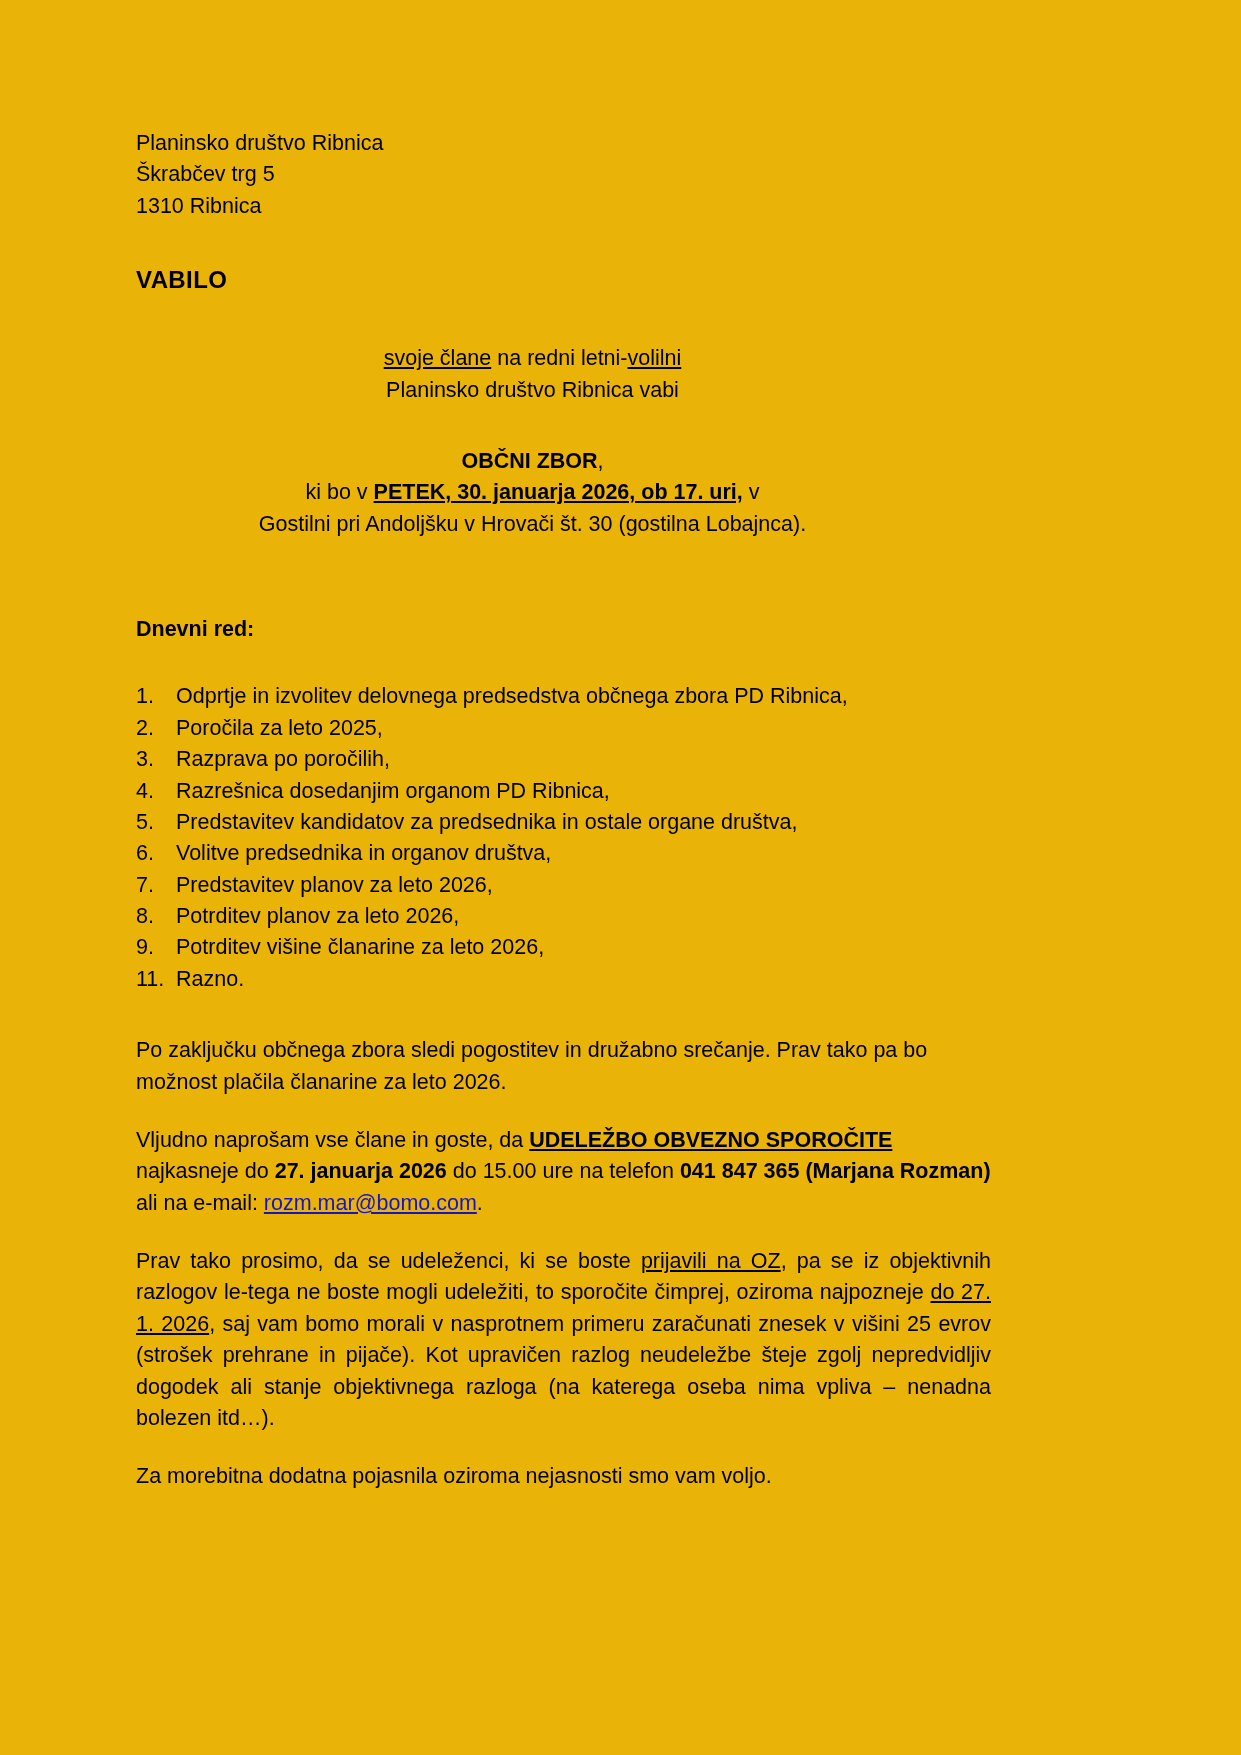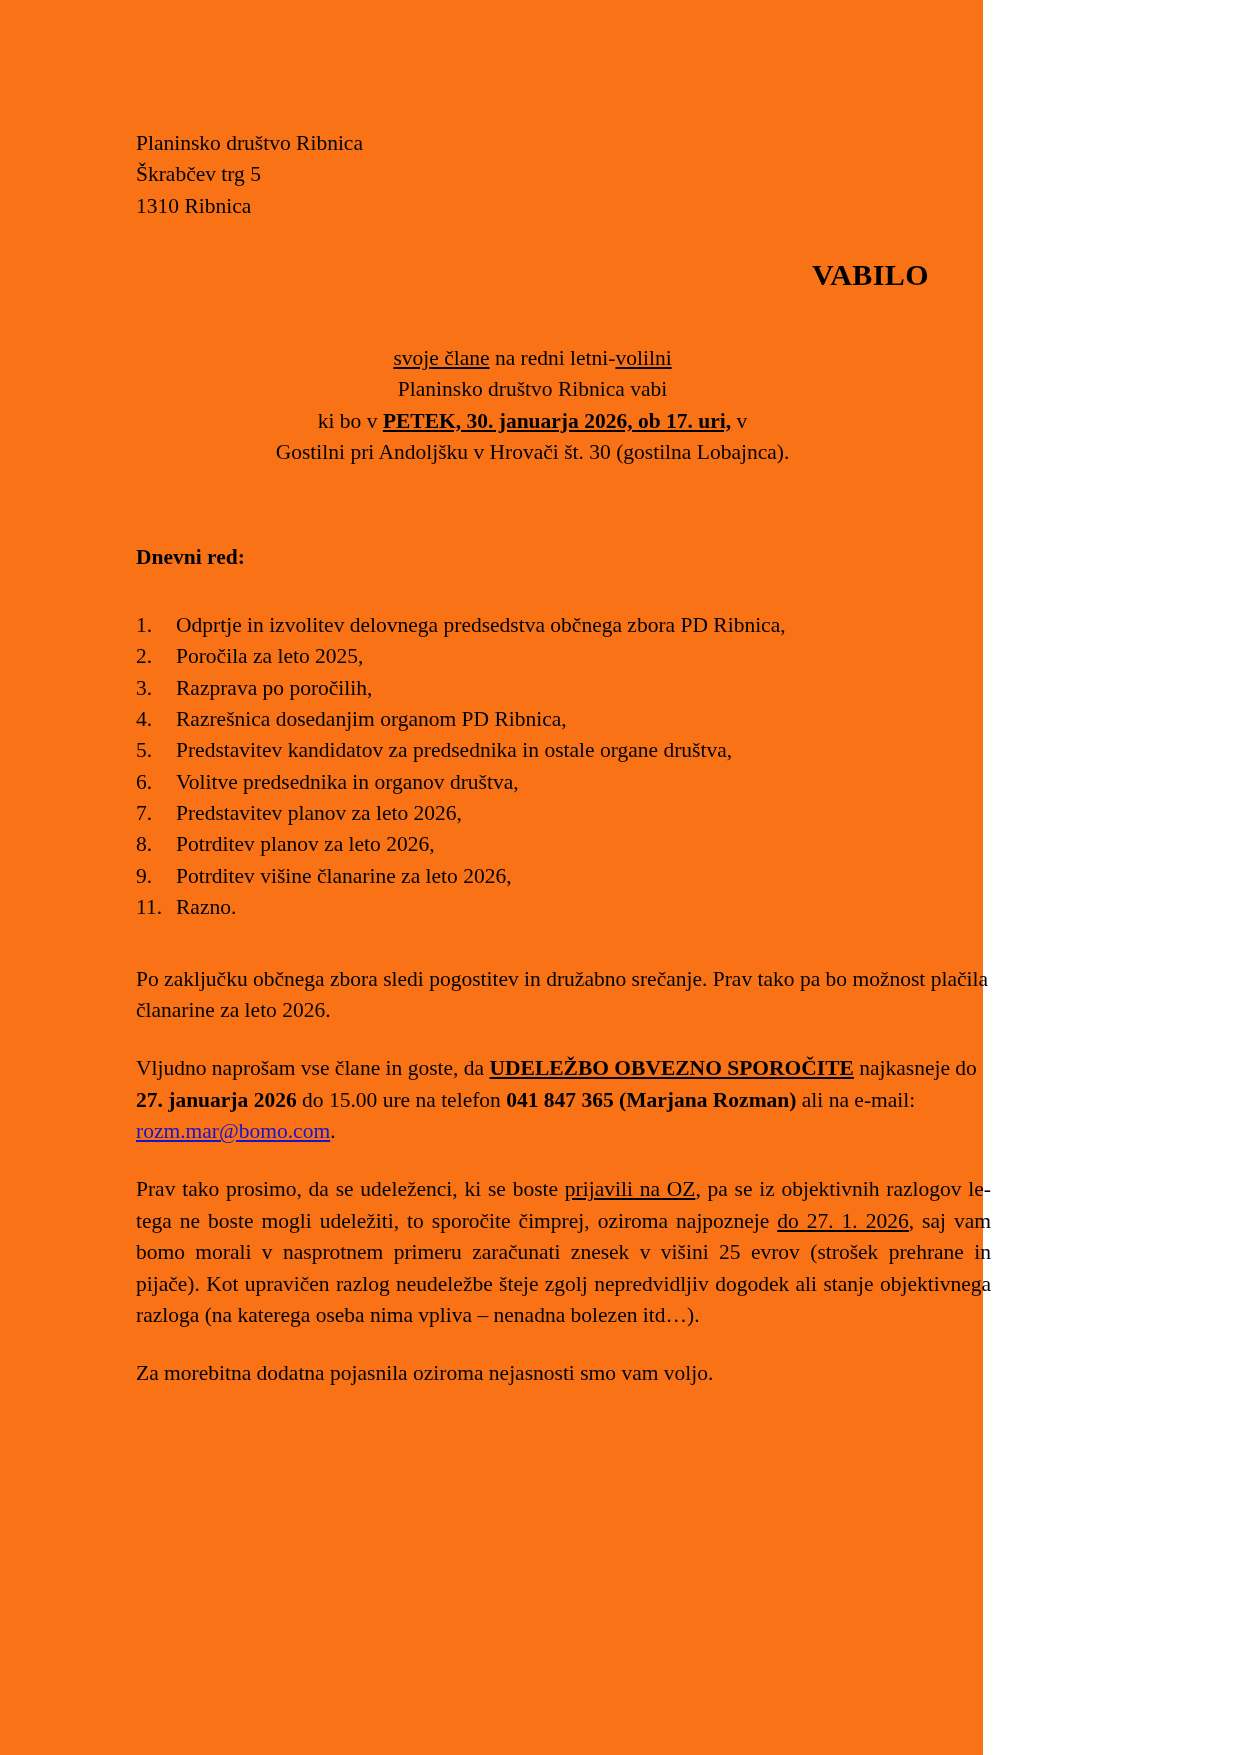--- a/index.html
+++ b/index.html
@@ -10,44 +10,43 @@
   }
   body {
     width: 1241px;
     min-height: 1755px;
     font-family: "Liberation Sans", sans-serif;
     color: #000000;
     -webkit-font-smoothing: antialiased;
   }
   .page {
     position: relative;
-    width: 983px;
+    width: 1241px;
     min-height: 1755px;
     box-sizing: border-box;
     padding: 128px 130px 60px 136px;
-    background: #f97316;
-    font-family: Liberation Serif, serif;
+    background: #eab308;
   }
   .doc {
     width: 855px;
     font-size: 21.5px;
     line-height: 1.46;
   }
 
   
   .sender { margin: 0 0 4px 0; }
   .sender div { white-space: pre; }
 
   
   .doc-title {
-    text-align: right;
+    text-align: left;
     font-weight: bold;
-    font-size: 30px;
+    font-size: 24px;
     letter-spacing: 0.4px;
-    margin: 31px 0 0 0;
+    margin: 40px 0 0 0;
     padding-right: 62px;
   }
 
   
   .center-block {
     text-align: center;
     padding-right: 62px;
   }
   .intro { margin-top: 46px; }
   .intro div { }
@@ -117,20 +116,21 @@
 
     <div class="doc-title">VABILO</div>
 
     <div class="center-block">
 
       <div class="intro">
         <div><span class="u">svoje člane</span><span> na redni letni-</span><span class="u">volilni</span></div>
         <div>Planinsko društvo Ribnica vabi</div>
       </div>
 
+      <div class="assembly"><span>OBČNI ZBOR</span><span class="plain">,</span></div>
 
       <div class="when"><span>ki bo v </span><span class="strong-u">PETEK, 30. januarja 2026, ob 17. uri,</span><span> v</span></div>
       <div class="venue">Gostilni pri Andoljšku v Hrovači št. 30 (gostilna Lobajnca).</div>
 
     </div>
 
     <div class="agenda-heading">Dnevni red:</div>
 
     <ol class="agenda">
       <li>

